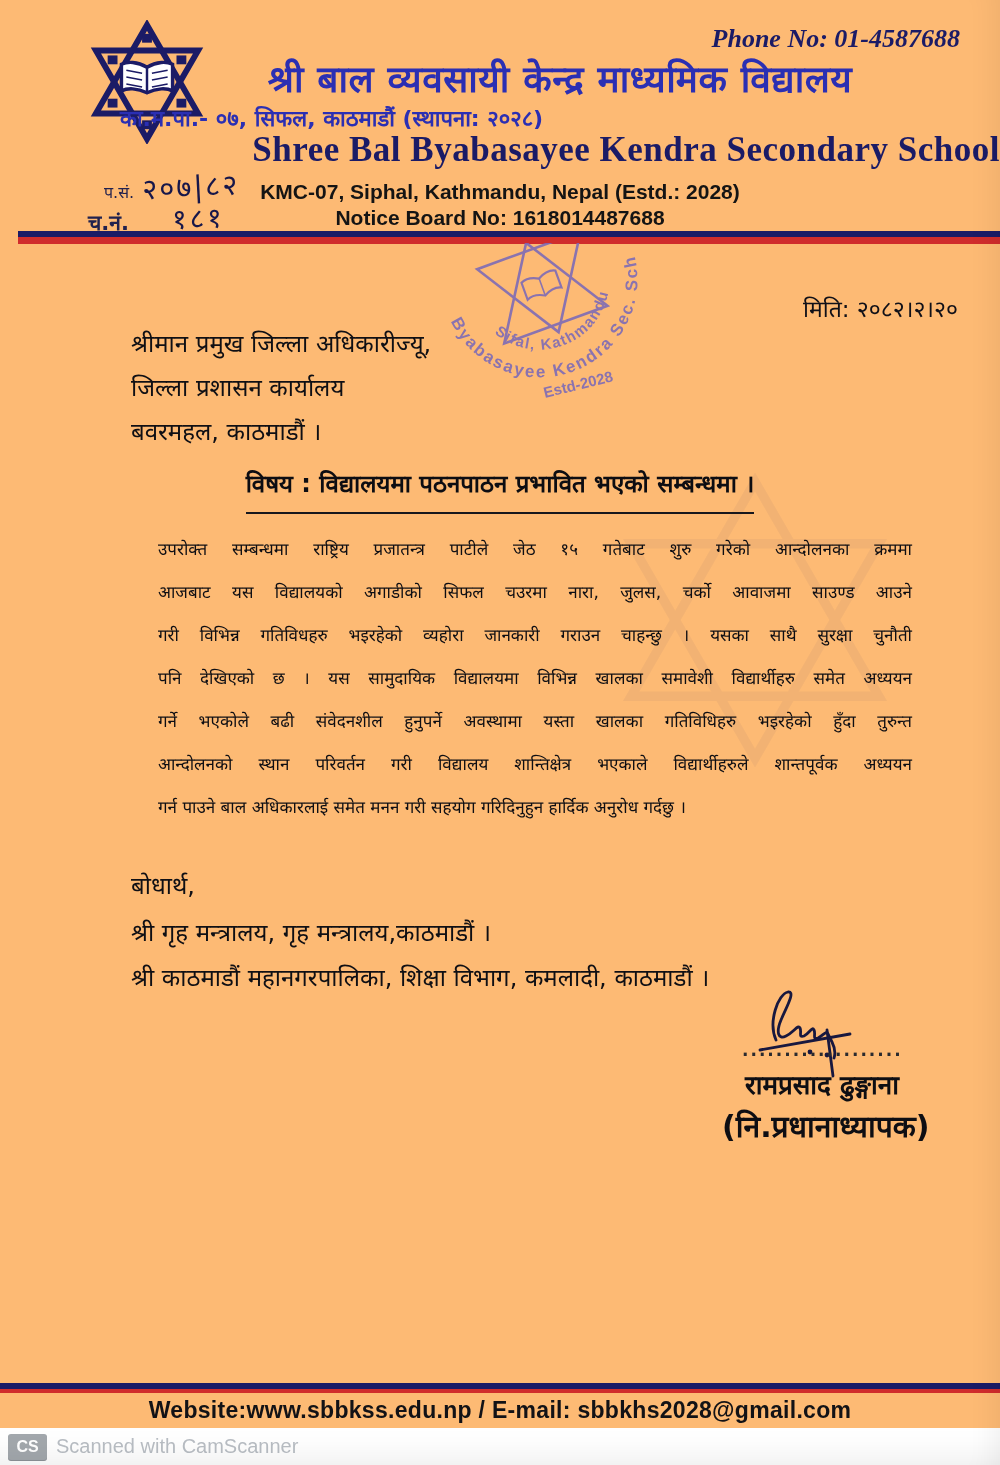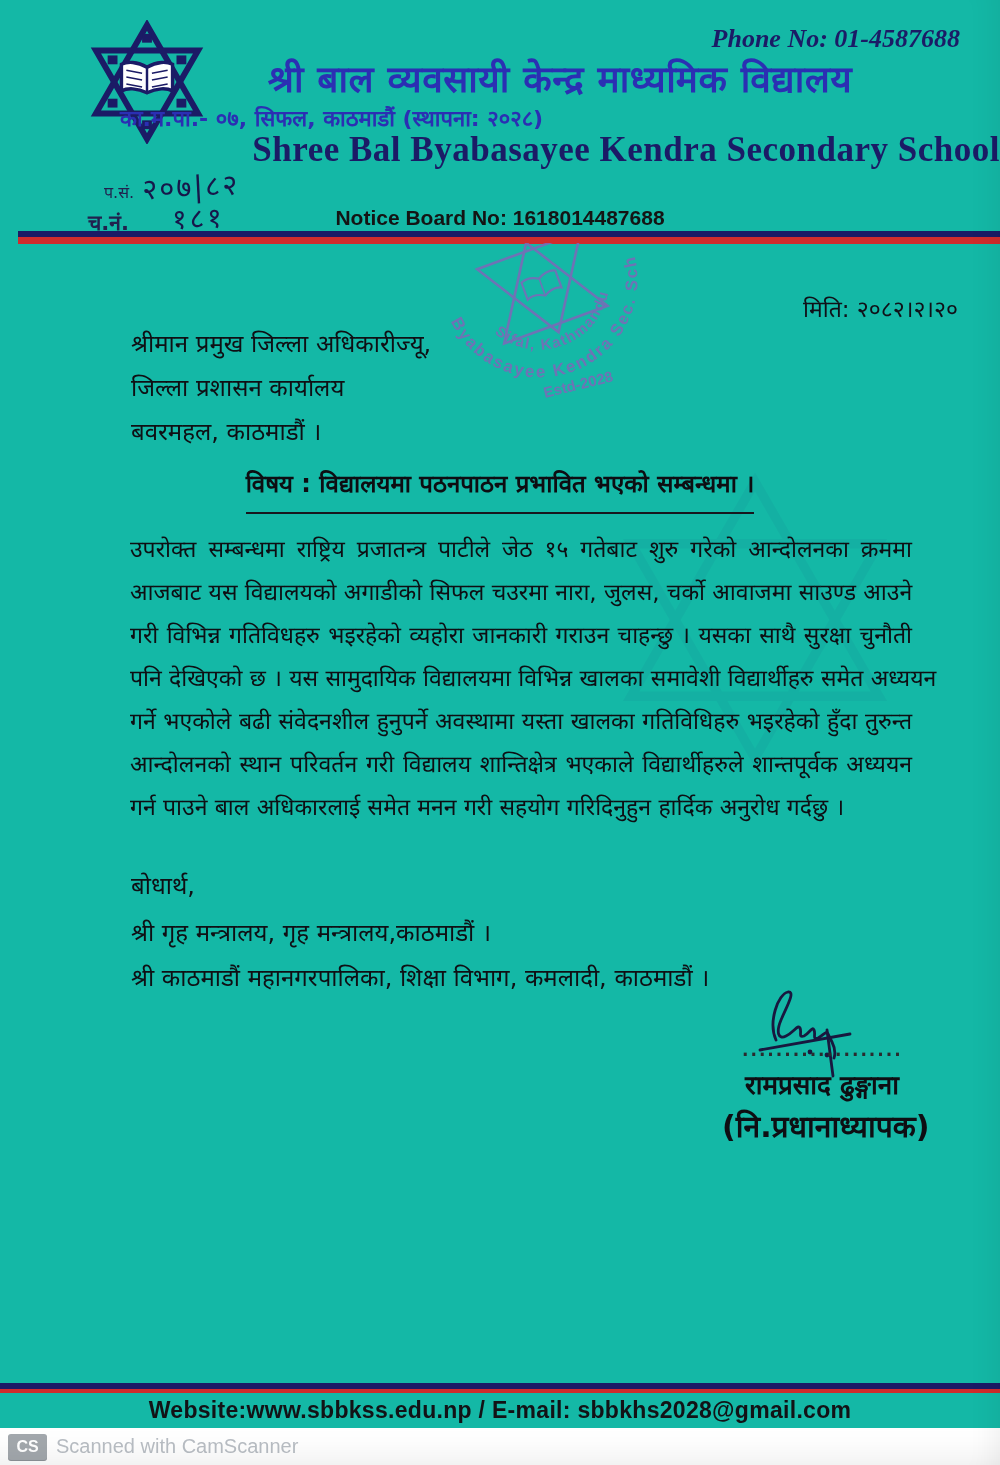--- a/index.html
+++ b/index.html
@@ -1,18 +1,18 @@
 <!DOCTYPE html>
 <html style="--header_blue: #2b2fb3; --navy: #1b1b66; --line_red: #d02c2c; --ink: #17174a; --text_black: #161616; --stamp_purple: #7b6ab8; --scanner_gray: #a3a8ad;"><head>
 <meta charset="utf-8">
 <style>
   html,body{margin:0;padding:0;background:#e8e8e8;}
   .page{
     position:relative;width:1000px;height:1465px;margin:0 auto;
-    background:#14b8a6;overflow:hidden;
+    background:#fdba74;overflow:hidden;
     font-family:"DejaVu Sans","Liberation Sans",sans-serif;
     color:var(--text_black,#161616);
   }
   .page::after{
     content:"";position:absolute;inset:0;pointer-events:none;
     box-shadow:inset -30px 0 30px -26px rgba(0,0,0,.07), inset 0 -46px 34px -40px rgba(0,0,0,.08);
   }
   .abs{position:absolute;}
   
   .phone{
@@ -63,22 +63,22 @@
   
   .date{top:292px;right:42px;font-size:23px;color:#101018;}
   .recipient{top:322px;left:131px;font-size:24px;line-height:44px;color:#0f0f14;}
   .subject-wrap{top:466px;left:0;right:0;text-align:center;}
   .subject{
     display:inline-block;font-size:24px;font-weight:bold;color:#0d0d12;
     border-bottom:2.5px solid #17171d;padding-bottom:13px;
   }
   .body-block{top:528px;left:130px;width:782px;}
   .body-line{
-    font-size:23px;line-height:43px;color:#0e0e13;
-    text-align:justify;text-align-last:justify;white-space:nowrap;
+    font-size:17px;line-height:43px;color:#0e0e13;
+    text-align:justify;text-align-last:justify;white-space:nowrap;margin-left:28px;
   }
   .body-line.last{text-align-last:left;white-space:normal;}
   .cc-block{top:864px;left:131px;font-size:24px;line-height:45px;color:#0f0f14;}
   .cc-block .cc-head{margin-bottom:2px;}
   
   .sig-art{top:982px;left:748px;}
   .sig-dots{
     top:1040px;left:742px;width:160px;overflow:hidden;white-space:nowrap;
     font-size:17px;font-weight:bold;letter-spacing:2px;color:#2a2a2e;
   }
@@ -126,20 +126,21 @@
     </g>
   </svg>
 
   <div class="abs phone">Phone No: 01-4587688</div>
   <div class="abs name-np">श्री बाल व्यवसायी केन्द्र माध्यमिक विद्यालय</div>
   <div class="abs addr-np">का.म.पा.- ०७, सिफल, काठमाडौं (स्थापना: २०२८)</div>
   <div class="abs name-en">Shree Bal Byabasayee Kendra Secondary School</div>
 
   <div class="abs ref-label">प.सं.</div>
   <div class="abs ref-value">२०७|८२</div>
+  <div class="abs addr-en">KMC-07, Siphal, Kathmandu, Nepal  (Estd.: 2028)</div>
   <div class="abs serial-label">च.नं.</div>
   <div class="abs serial-value">१८१</div>
   <div class="abs notice">Notice Board No: 1618014487688</div>
 
   <div class="abs rule rule-top">
     <div class="navy"></div>
     <div class="red"></div>
   </div>
 
   <svg class="abs" style="top:243px;left:420px" width="256" height="168" viewBox="0 0 256 168">

